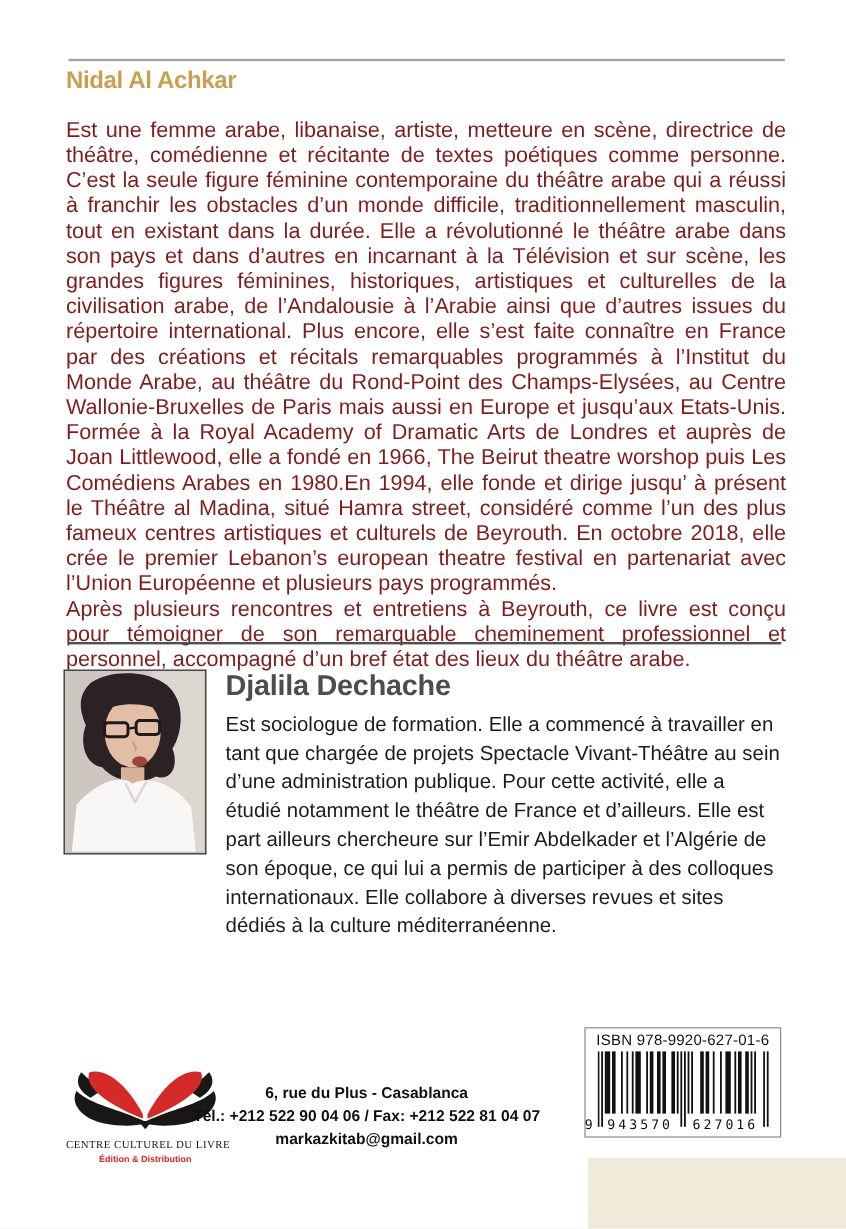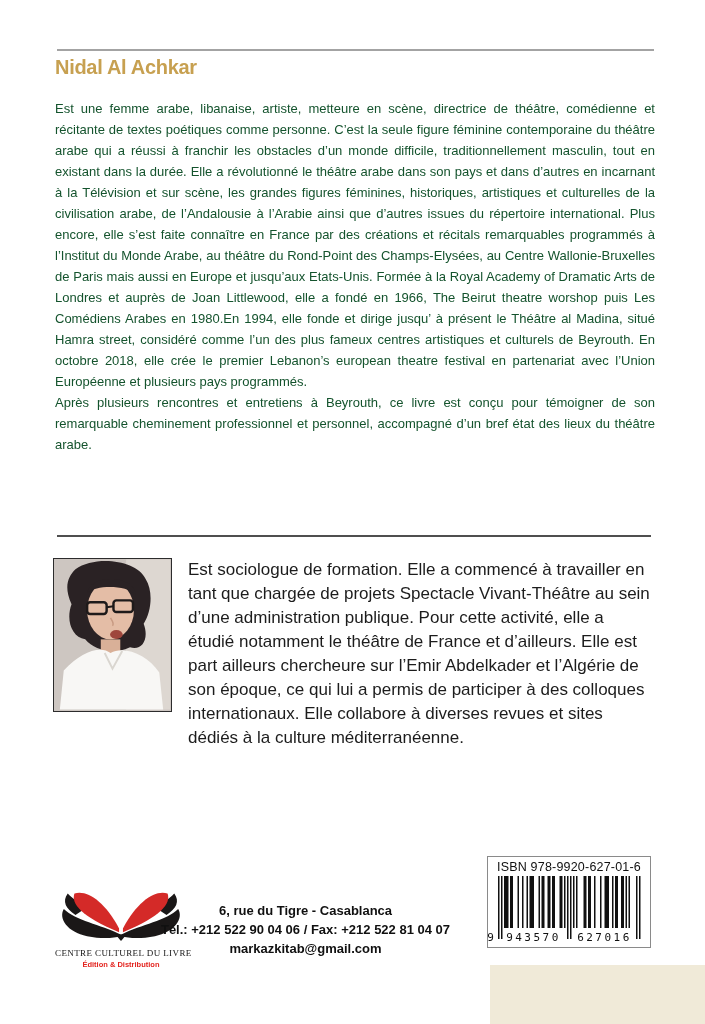--- a/index.html
+++ b/index.html
@@ -11,21 +11,21 @@
   .rule{position:absolute;height:2px;}
   .top-rule{left:57px;top:49px;width:597px;background:#a3a3a3;}
   .mid-rule{left:57px;top:535px;width:594px;background:#4f4f4f;}
 
   .title{
     position:absolute;left:55px;top:56px;margin:0;
     font-size:20px;font-weight:700;letter-spacing:-0.3px;color:#c7a050;
   }
   .intro{position:absolute;left:55px;top:98px;width:600px;}
   .intro p{
-    margin:0;font-size:13px;line-height:21px;text-align:justify;color:#14532d;
+    margin:0;font-size:18px;line-height:21px;text-align:justify;color:#7f1d1d;
   }
 
   .author{position:absolute;left:53px;top:558px;width:600px;display:flex;}
   .photo{
     width:119px;height:154px;flex:0 0 auto;
     border:1.5px solid #2c2c2c;box-sizing:border-box;background:#cdc6c1;overflow:hidden;
   }
   .author-text{margin-left:16px;width:468px;}
   .author-name{
     margin:0 0 6px 0;font-size:24px;font-weight:700;color:#4d4d4d;letter-spacing:-0.2px;
@@ -90,40 +90,41 @@
         <rect x="61" y="42" width="20" height="12" rx="3" fill="none" stroke="#1e1a1a" stroke-width="2.5"></rect>
         <line x1="54" y1="49" x2="61" y2="48" stroke="#1e1a1a" stroke-width="2"></line>
         <ellipse cx="64" cy="77" rx="6.5" ry="4.5" fill="#9e463c"></ellipse>
         <path d="M58,60 C60,64 62,66 60,68" stroke="#c79a82" stroke-width="1.5" fill="none"></path>
         <rect x="48" y="82" width="20" height="16" fill="#d9b098"></rect>
         <path d="M6,154 L10,114 C28,94 48,88 58,96 C72,88 96,98 108,116 L112,154 Z" fill="#f8f7f5"></path>
         <path d="M52,96 L60,112 L70,94" fill="none" stroke="#dad6d0" stroke-width="2"></path>
       </svg>
     </div>
     <div class="author-text">
+      <h2 class="author-name">Djalila Dechache</h2>
       <p>Est sociologue de formation. Elle a commencé à travailler en tant que chargée de projets Spectacle Vivant-Théâtre au sein d’une administration publique. Pour cette activité, elle a étudié notamment le théâtre de France et d’ailleurs. Elle est part ailleurs chercheure sur l’Emir Abdelkader et l’Algérie de son époque, ce qui lui a permis de participer à des colloques internationaux. Elle collabore à diverses revues et sites dédiés à la culture méditerranéenne.</p>
     </div>
   </section>
 
   <div class="logo">
     <svg width="126" height="62" viewBox="0 0 130 64" xmlns="http://www.w3.org/2000/svg">
       <path d="M64,56 C44,46 18,42 6,30 C0,40 10,54 30,58 C45,61 58,60 64,58 Z" fill="#1a1717"></path>
       <path d="M66,56 C86,46 112,42 124,30 C130,40 120,54 100,58 C85,61 72,60 66,58 Z" fill="#1a1717"></path>
       <path d="M18,36 C8,30 4,22 10,14 C16,20 24,26 30,28 Z" fill="#1a1717"></path>
       <path d="M112,36 C122,30 126,22 120,14 C114,20 106,26 100,28 Z" fill="#1a1717"></path>
       <path d="M63,50 C48,22 30,10 17,14 C13,24 24,38 63,54 Z" fill="#d42a28"></path>
       <path d="M67,50 C82,22 100,10 113,14 C117,24 106,38 67,54 Z" fill="#d42a28"></path>
       <path d="M59,56 L65,63 L71,56 Z" fill="#1a1717"></path>
     </svg>
     <div class="logo-name">CENTRE CULTUREL DU LIVRE</div>
     <div class="logo-tagline">Édition &amp; Distribution</div>
   </div>
 
   <div class="contact">
-    <div>6, rue du Tigre - Casablanca</div>
+    <div>6, rue du Plus - Casablanca</div>
     <div>Tél.: +212 522 90 04 06 / Fax: +212 522 81 04 07</div>
     <div>markazkitab@gmail.com</div>
   </div>
 
   <div class="barcode-box">
     <div class="isbn-label">ISBN 978-9920-627-01-6</div>
     <div class="bars-wrap">
       <svg id="bars-svg" width="143" height="66" xmlns="http://www.w3.org/2000/svg" fill="#111111">
           <rect x="0.0" y="0" width="1.5" height="63"></rect>
           <rect x="3.0" y="0" width="1.5" height="63"></rect>

